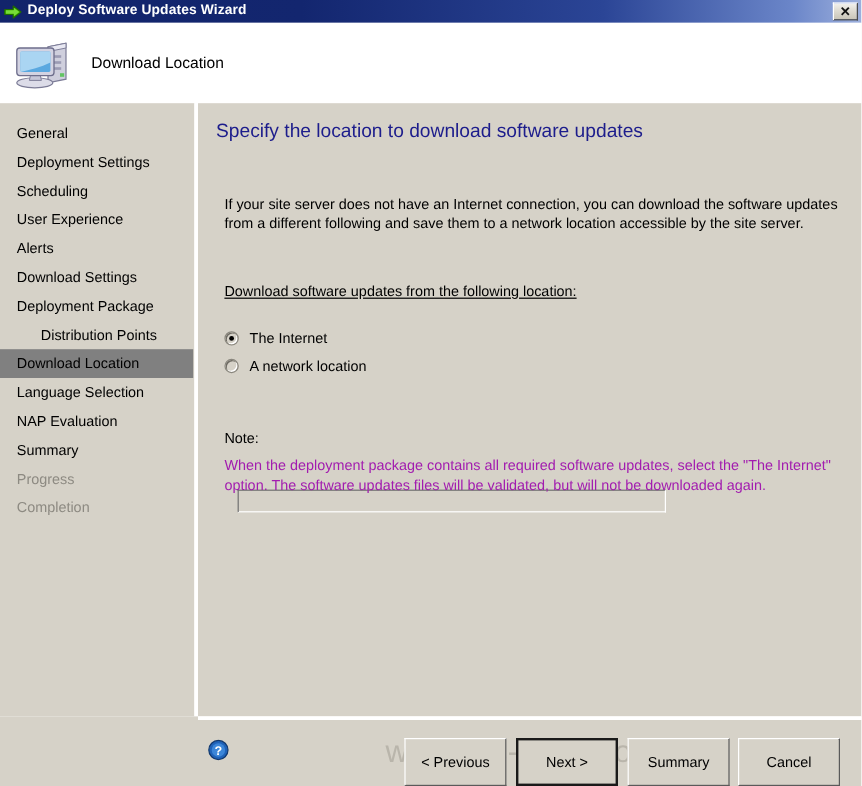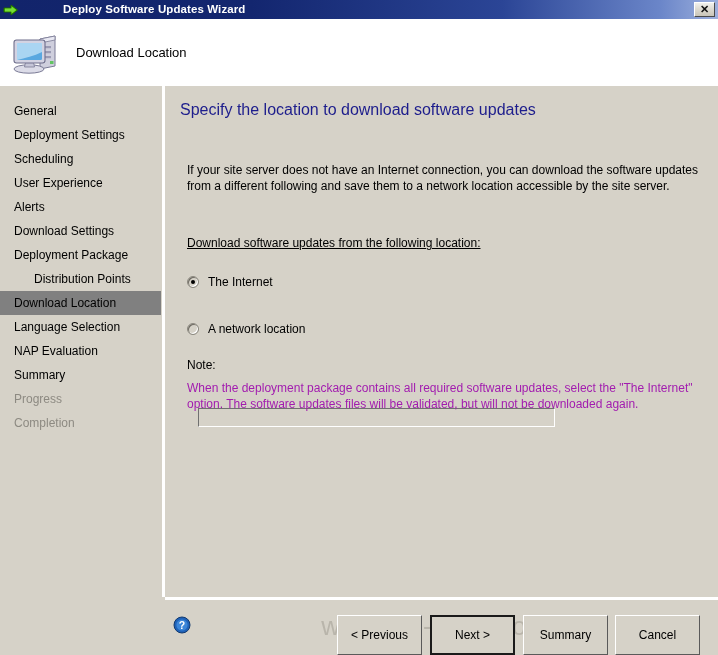--- a/index.html
+++ b/index.html
@@ -21,21 +21,20 @@
 
   
   #titlebar {
     position: absolute;
     left: 0; top: 0;
     width: 718px;
     height: 19px;
     background: linear-gradient(to right, #12246b 0%, #13266f 35%, #2b4596 70%, #6b86c9 92%, #9db0dd 100%);
     display: flex;
     align-items: center;
-    gap: 40px;
   }
   #titlebar .tb-icon {
     width: 16px;
     height: 16px;
     margin-left: 3px;
     margin-right: 4px;
     flex: 0 0 auto;
     display: block;
   }
   #titlebar .tb-text {
@@ -189,21 +188,21 @@
 
   .radio-row {
     position: absolute;
     left: 22px;
     display: flex;
     align-items: center;
     height: 16px;
     cursor: default;
   }
   .radio-row.r1 { top: 188px; }
-  .radio-row.r2 { top: 211px; margin-top: 24px; }
+  .radio-row.r2 { top: 211px; }
   .radio-mark {
     width: 12px;
     height: 12px;
     border-radius: 50%;
     background: #d6d2c8;
     border: 1px solid #8a877e;
     box-shadow: inset 1px 1px 0 #6f6c64, inset -1px -1px 0 #ffffff;
     position: relative;
     flex: 0 0 auto;
     margin-right: 9px;

